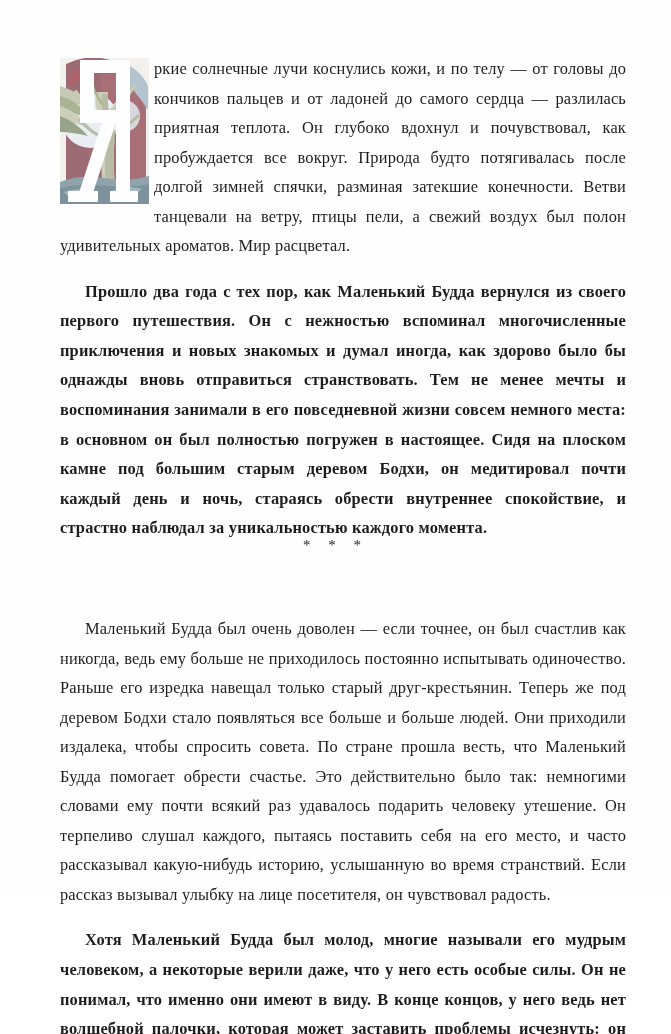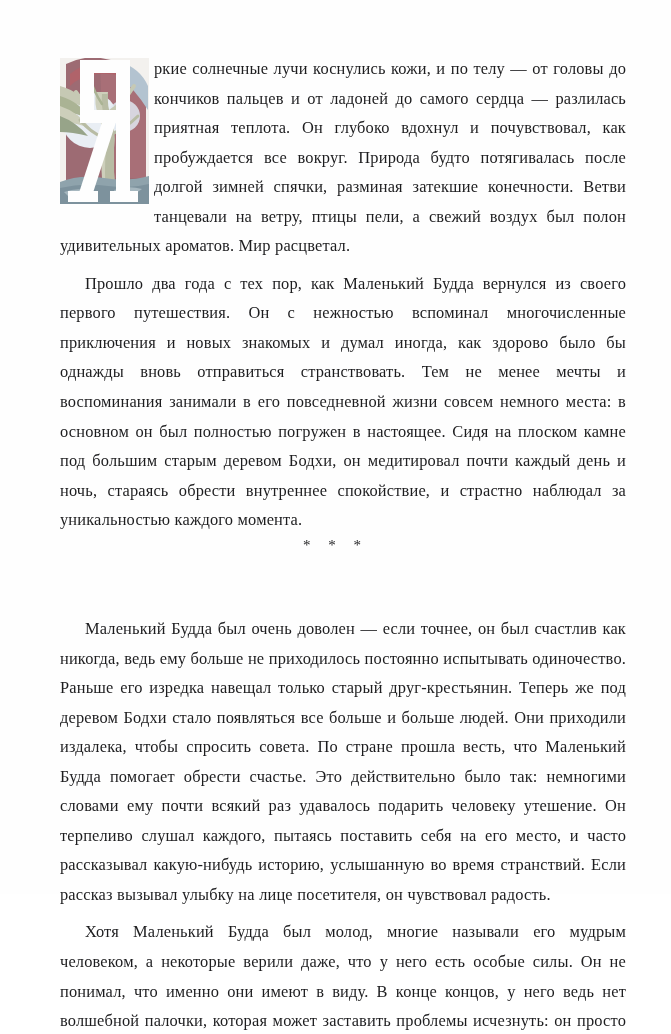--- a/index.html
+++ b/index.html
@@ -78,21 +78,22 @@
 
   
   .text-column-2 {
     position: absolute;
     left: 60px;
     top: 574px;
     width: 566px;
   }
 
   .para + .para {
-    margin-top: 8px;
+    margin-top: 16px;
+    font-weight: bold;
   }
 </style>
 </head>
 <body>
 
 <div class="page" style="background: rgb(254, 254, 254);">
 
   <div class="text-column">
 
     <p class="para" style="color: rgb(29, 29, 31);">

